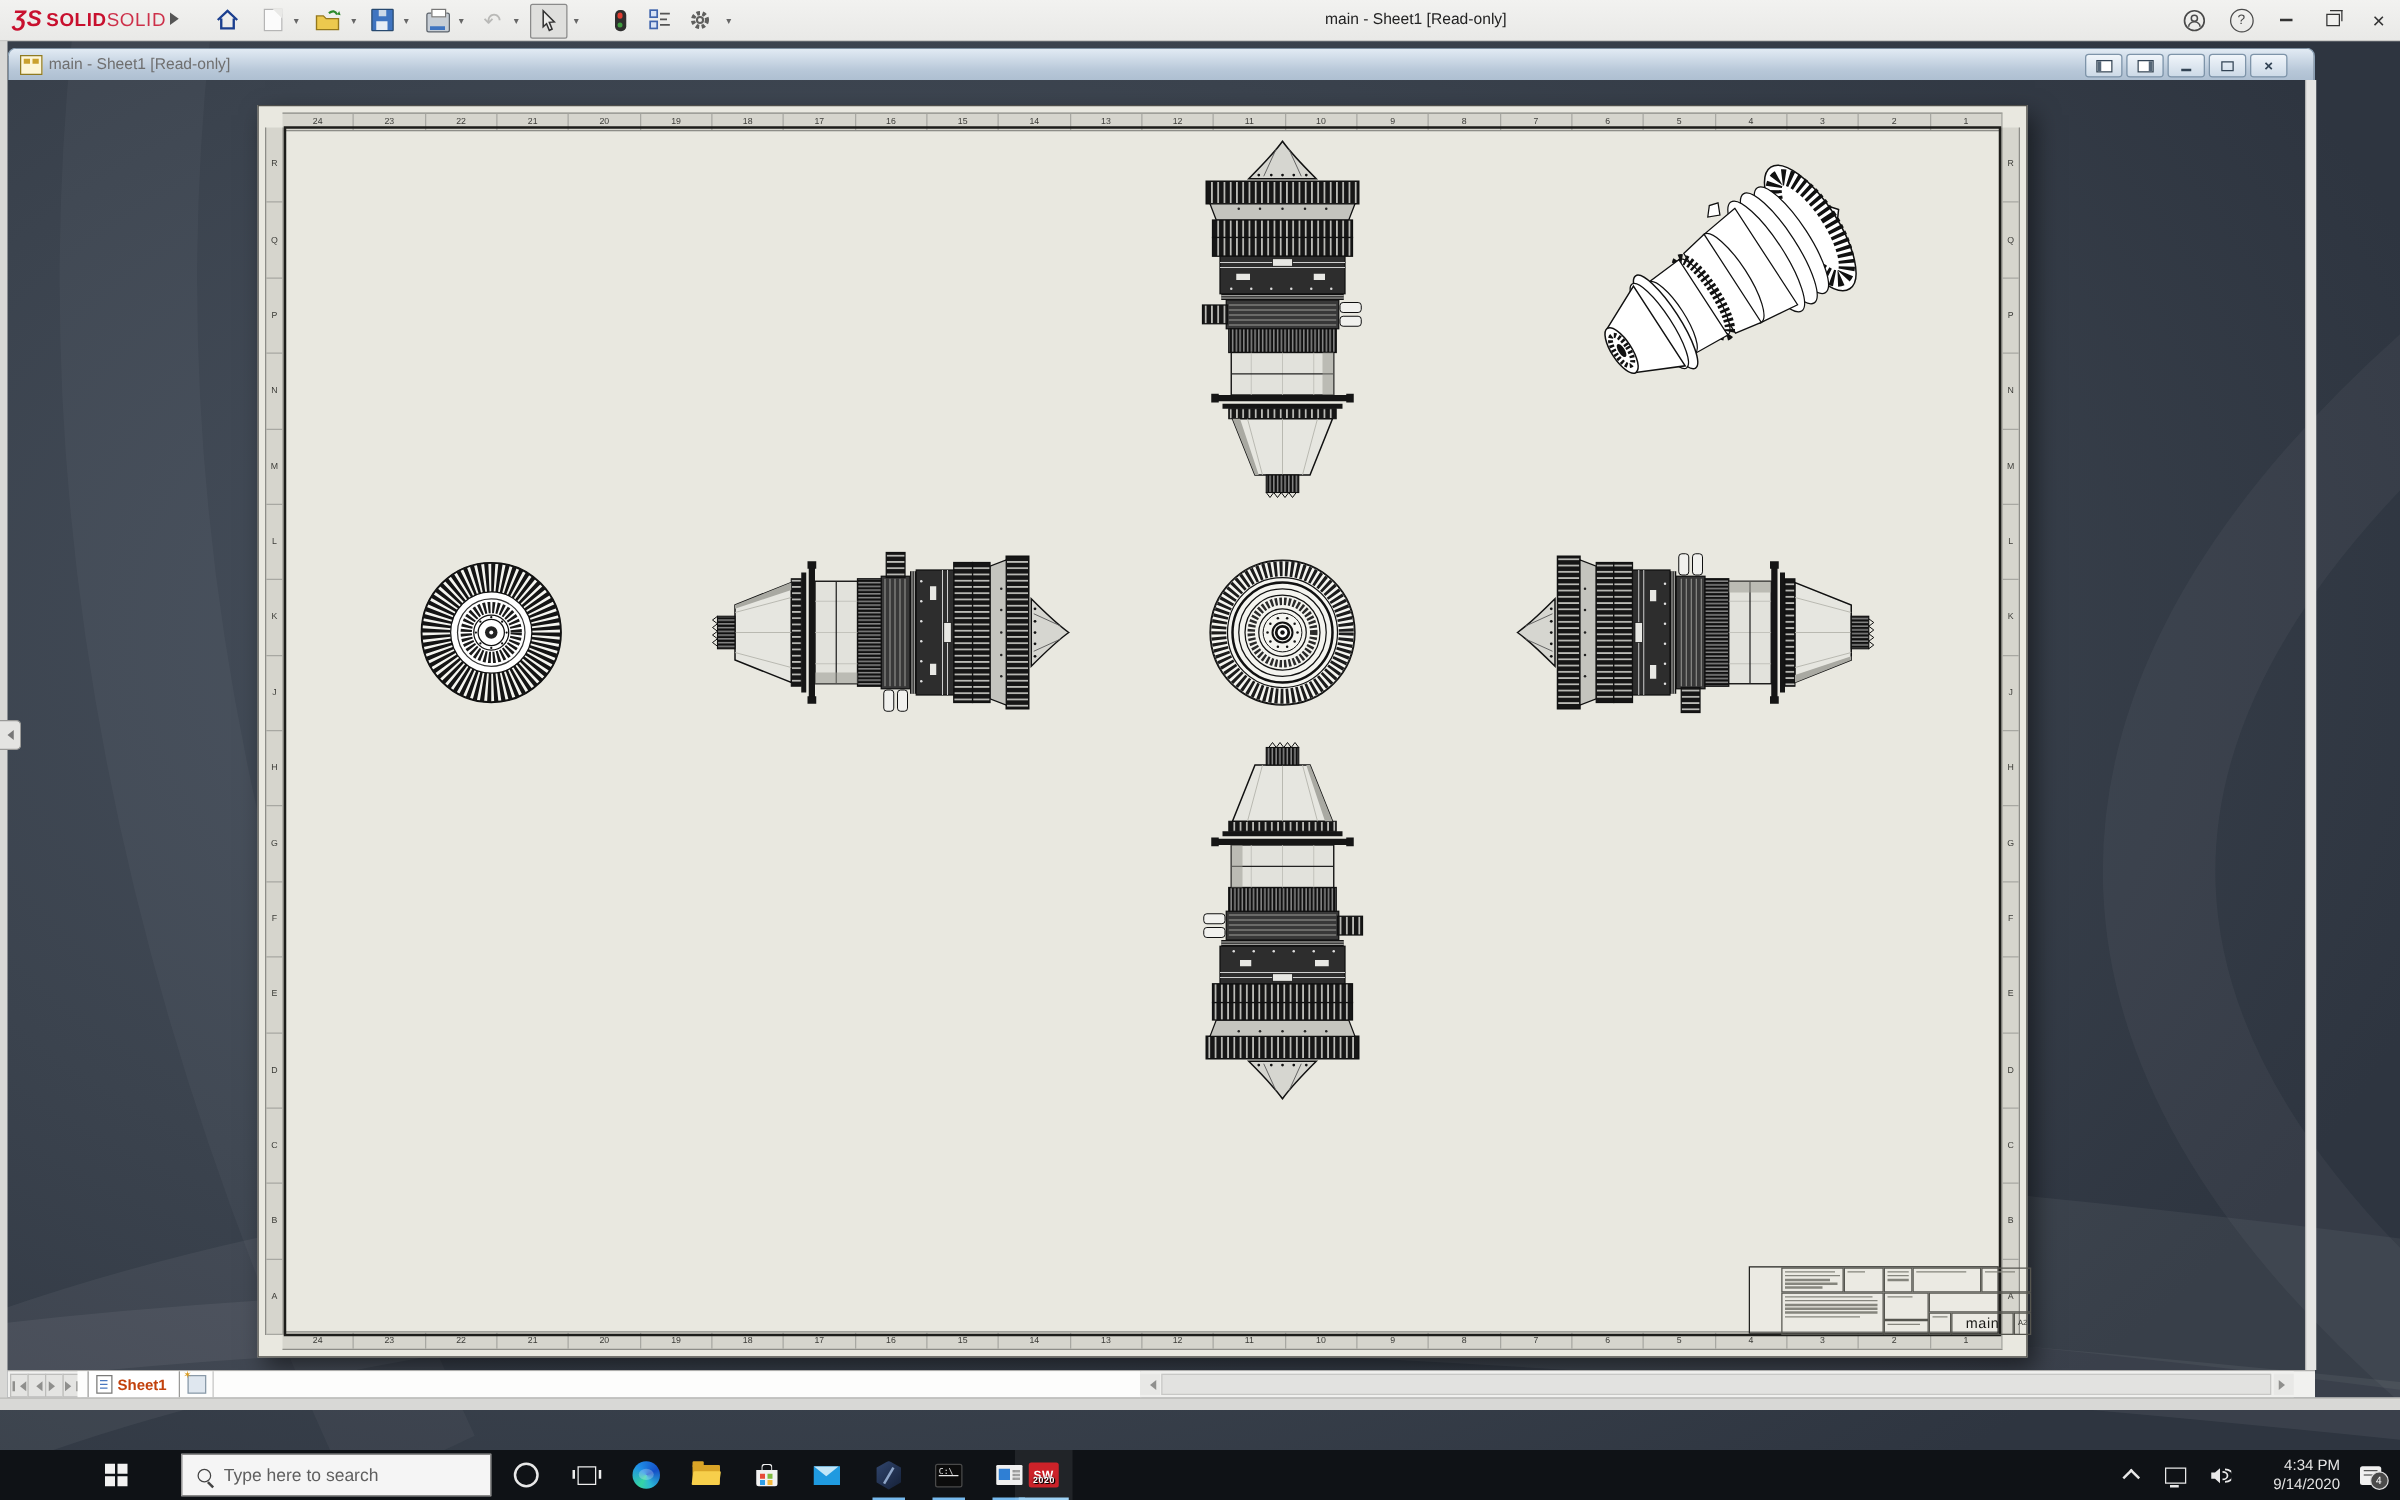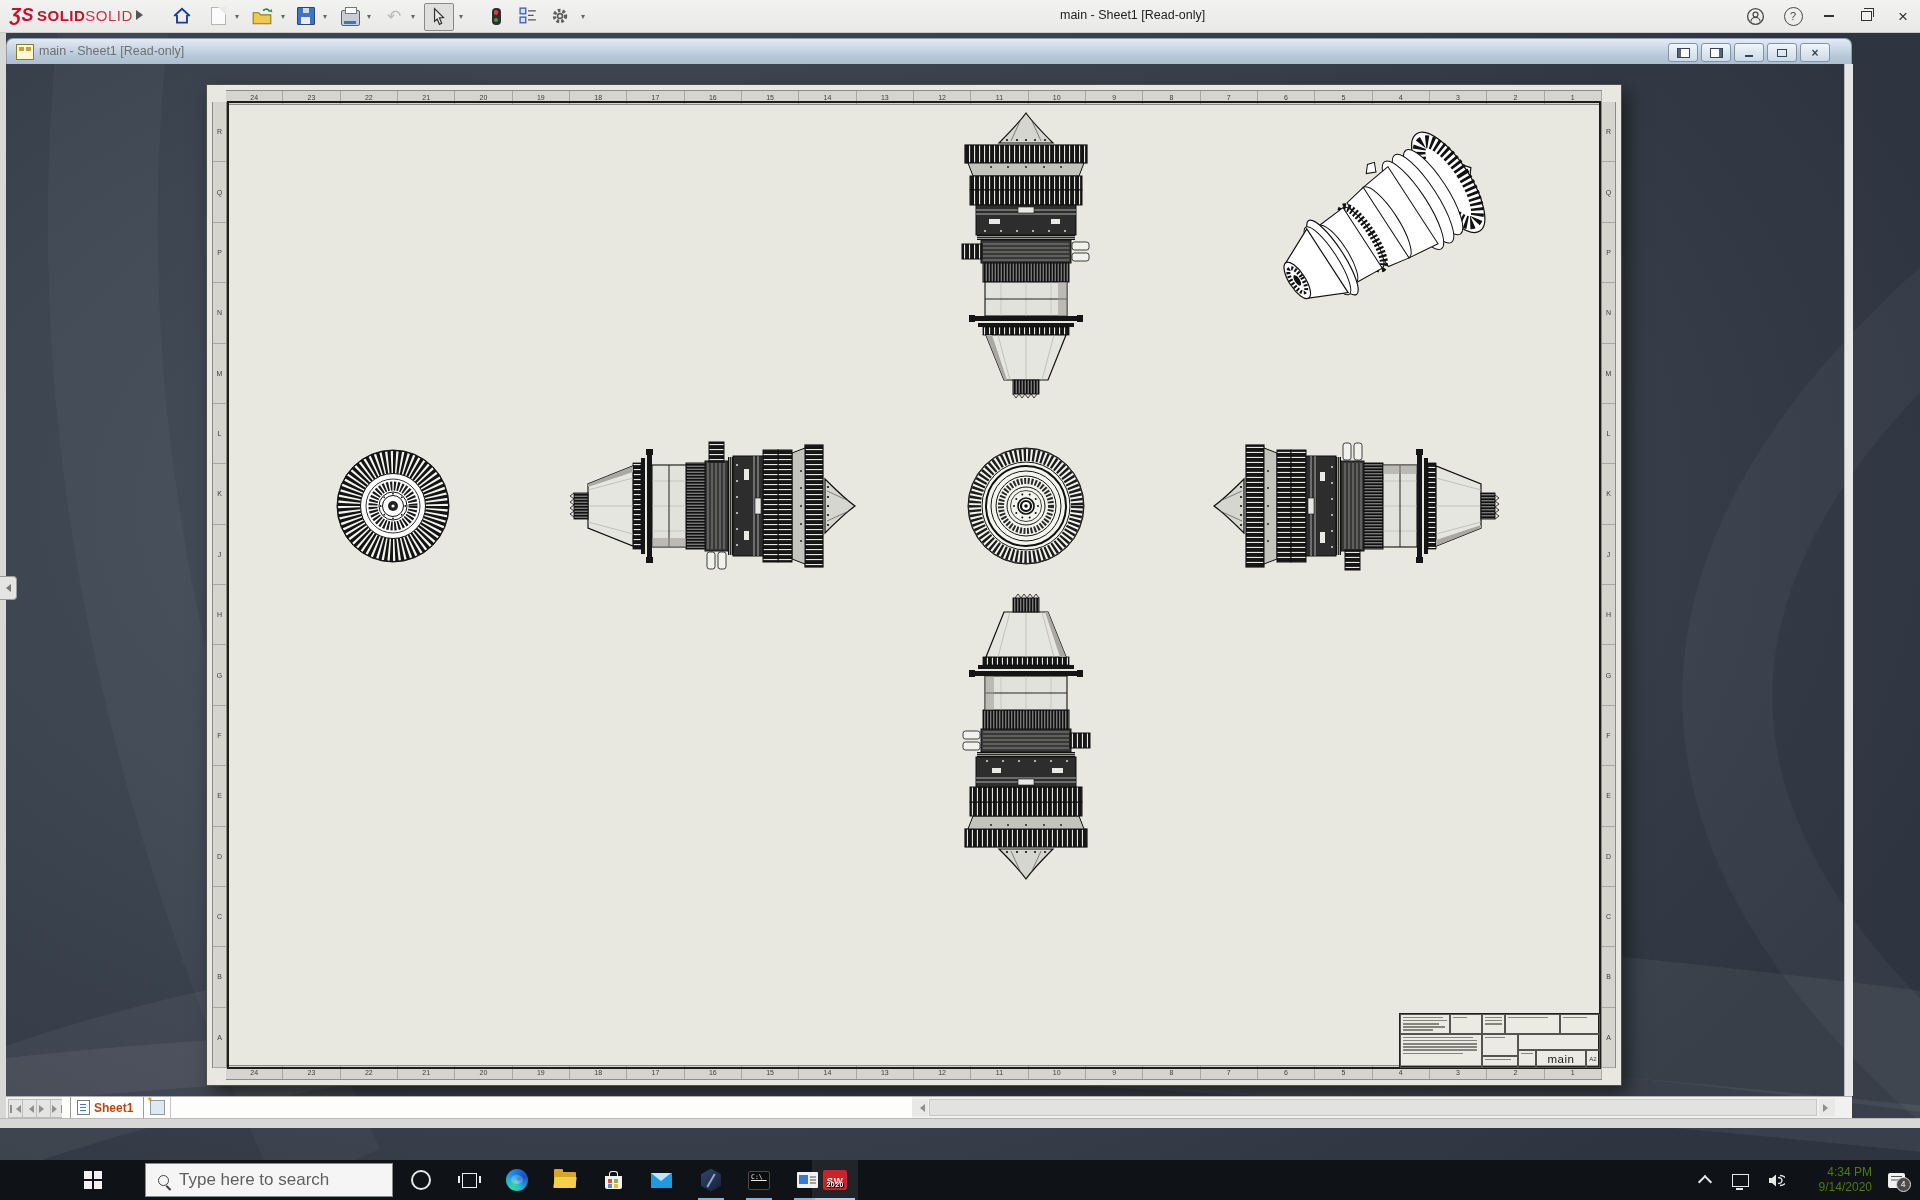--- a/index.html
+++ b/index.html
@@ -61,21 +61,21 @@
   .zb-top{left:19px;right:19px;top:5px;height:13px;border-top:1px solid #8d8d88;border-bottom:1px solid #8d8d88;flex-direction:row;align-items:center;}
   .zb-bot{left:19px;right:19px;bottom:5px;height:13px;border-top:1px solid #8d8d88;border-bottom:1px solid #8d8d88;flex-direction:row;align-items:center;}
   .zb-left{top:17px;bottom:17px;left:5px;width:13px;border-left:1px solid #8d8d88;border-right:1px solid #8d8d88;flex-direction:column;align-items:center;}
   .zb-right{top:17px;bottom:17px;right:5px;width:13px;border-left:1px solid #8d8d88;border-right:1px solid #8d8d88;flex-direction:column;align-items:center;}
   .zb-top span,.zb-bot span{flex:1;text-align:center;border-right:1px solid #a8a8a2;line-height:13px;}
   .zb-left span,.zb-right span{flex:1;display:flex;align-items:center;justify-content:center;border-bottom:1px solid #a8a8a2;width:100%;}
   .innerborder{position:absolute;left:20px;top:16px;right:20px;bottom:16px;border:2px solid #1d1d1a;}
 
   
   .tblock{position:absolute;right:22px;bottom:18px;width:200px;height:54px;border:1.4px solid #22221f;box-sizing:border-box;background:rgba(255,255,255,.12);}
-  .tb-cell{position:absolute;border:0.6px solid #55554f;box-sizing:border-box;}
+  .tb-cell{position:absolute;border:0.6px solid #55554f;box-sizing:border-box;margin-left:25px;}
   .tb-line{height:1.6px;background:#85857d;margin:1.6px 2px 0 2px;}
   .tb-main{display:flex;align-items:center;justify-content:center;font-size:11.5px;color:#1a1a17;letter-spacing:.5px;}
   .tb-size{display:flex;align-items:center;justify-content:center;font-size:6px;color:#33332f;}
 
   
   .tabstrip{position:absolute;left:6px;top:1064px;width:1846px;height:22px;background:#f1f1ef;border-top:1px solid #aeaeac;box-sizing:border-box;z-index:8;}
   .navbtn{position:absolute;top:2px;width:13px;height:17px;background:#e4e4e2;border:1px solid #bdbdbb;display:flex;align-items:center;justify-content:center;}
   .ntri-l{width:0;height:0;border:4px solid transparent;border-right:5px solid #8f8f8d;}
   .ntri-r{width:0;height:0;border:4px solid transparent;border-left:5px solid #8f8f8d;}
   .nbar{width:2px;height:8px;background:#8f8f8d;}
@@ -89,21 +89,21 @@
   .hscroll{position:absolute;left:906px;top:0;width:923px;height:21px;background:#f0f0ee;}
   .scrollarrow{position:absolute;top:2px;width:16px;height:17px;background:#e8e8e6;display:flex;align-items:center;justify-content:center;}
   .hthumb{position:absolute;left:17px;top:2px;width:888px;height:17px;background:#e2e2e0;border:1px solid #c8c8c6;box-sizing:border-box;}
   .vscroll{position:absolute;left:1844px;top:32px;width:8px;height:1032px;background:#e6e6e4;border-left:1px solid #b5b5b3;z-index:7;}
 
   
   .taskbar{position:absolute;left:0;top:1160px;width:1920px;height:40px;background:#0f1216;z-index:50;display:block;}
   .startlogo{position:absolute;left:48px;top:11px;width:17px;height:17px;display:grid;grid-template-columns:8px 8px;grid-template-rows:8px 8px;gap:1.5px;}
   .startlogo i{background:#f2f2f2;}
   .searchbox{position:absolute;left:145px;top:3px;width:248px;height:34px;background:#f5f5f5;border:1px solid #8a8a8a;box-sizing:border-box;display:flex;align-items:center;}
-  .searchbox input{border:none;outline:none;background:transparent;font-size:17px;color:#333;width:200px;font-family:"Liberation Sans",sans-serif;}
+  .searchbox input{border:none;outline:none;background:transparent;font-size:14px;color:#333;width:200px;font-family:"Liberation Sans",sans-serif;}
   .searchbox input::placeholder{color:#5f5f5f;opacity:1;}
   .mag{width:9px;height:9px;border:1.6px solid #444;border-radius:50%;position:relative;margin:0 8px 0 12px;}
   .mag:before{content:"";position:absolute;left:8px;top:9px;width:6px;height:1.6px;background:#444;transform:rotate(45deg);transform-origin:0 0;}
   .tkslot{position:absolute;top:0;width:46px;height:40px;display:flex;align-items:center;justify-content:center;}
   .tkslot.open:after{content:"";position:absolute;bottom:0;left:10px;right:10px;height:2.5px;background:#76b9ed;}
   .tkslot.focused{background:rgba(255,255,255,.08);}
   .tkslot.focused:after{left:3px;right:3px;background:#9ed2f5;}
   .cortana{width:16px;height:16px;border:2px solid #e8e8e8;border-radius:50%;}
   .taskview{width:13px;height:13px;border:1.6px solid #eee;position:relative;background:transparent;}
   .taskview:before{content:"";position:absolute;left:-5px;top:2px;width:2px;height:7px;background:#eee;}
@@ -124,21 +124,21 @@
   .cmdwin{width:22px;height:19px;background:#0c0c0c;border:1px solid #4a4a4a;border-radius:2px;color:#e8e8e8;font-family:"DejaVu Sans Mono",monospace;font-size:6.5px;padding:1px 0 0 2px;box-sizing:border-box;text-decoration:underline;}
   .appwin{width:21px;height:16px;background:#f0f0f0;border-radius:1px;position:relative;}
   .appwin:before{content:"";position:absolute;left:2px;top:3px;width:9px;height:9px;background:#2f7fd4;}
   .appwin:after{content:"";position:absolute;right:2px;top:4px;width:6px;height:1.5px;background:#9a9a9a;box-shadow:0 3px 0 #9a9a9a,0 6px 0 #9a9a9a;}
   .swcube{width:24px;height:20px;background:#cc2229;border-radius:2px;color:#fff;font-weight:bold;font-size:9.5px;display:flex;align-items:center;justify-content:center;letter-spacing:.5px;position:relative;}
   .swyear{position:absolute;right:3px;bottom:2px;font-size:7px;font-weight:bold;color:#fff;text-shadow:0 0 2px #000,1px 1px 0 #000;}
   .tray{position:absolute;right:0;top:0;height:40px;display:flex;align-items:center;}
   .chev{width:8px;height:8px;border-top:2px solid #e8e8e8;border-left:2px solid #e8e8e8;transform:rotate(45deg);margin-top:4px;}
   .netic{width:15px;height:11px;border:1.5px solid #e8e8e8;position:relative;}
   .netic:before{content:"";position:absolute;left:3px;bottom:-4px;width:7px;height:1.5px;background:#e8e8e8;}
-  .clock{font-size:12px;color:#4d7c0f;text-align:right;line-height:15px;}
+  .clock{font-size:12px;color:#e5e5e5;text-align:right;line-height:15px;}
   .notif{width:17px;height:15px;background:#f0f0f0;border-radius:2px;position:relative;}
   .notif:before{content:"";position:absolute;left:3px;top:3px;width:11px;height:1.5px;background:#555;box-shadow:0 3.5px 0 #555;}
   .notif .badge{position:absolute;right:-6px;bottom:-4px;width:13px;height:13px;border-radius:50%;background:#4a4a4a;border:1px solid #ddd;color:#fff;font-size:8.5px;display:flex;align-items:center;justify-content:center;}
 </style>
 </head>
 <body>
 
 <div class="screen">
 
   <div class="titlebar">

